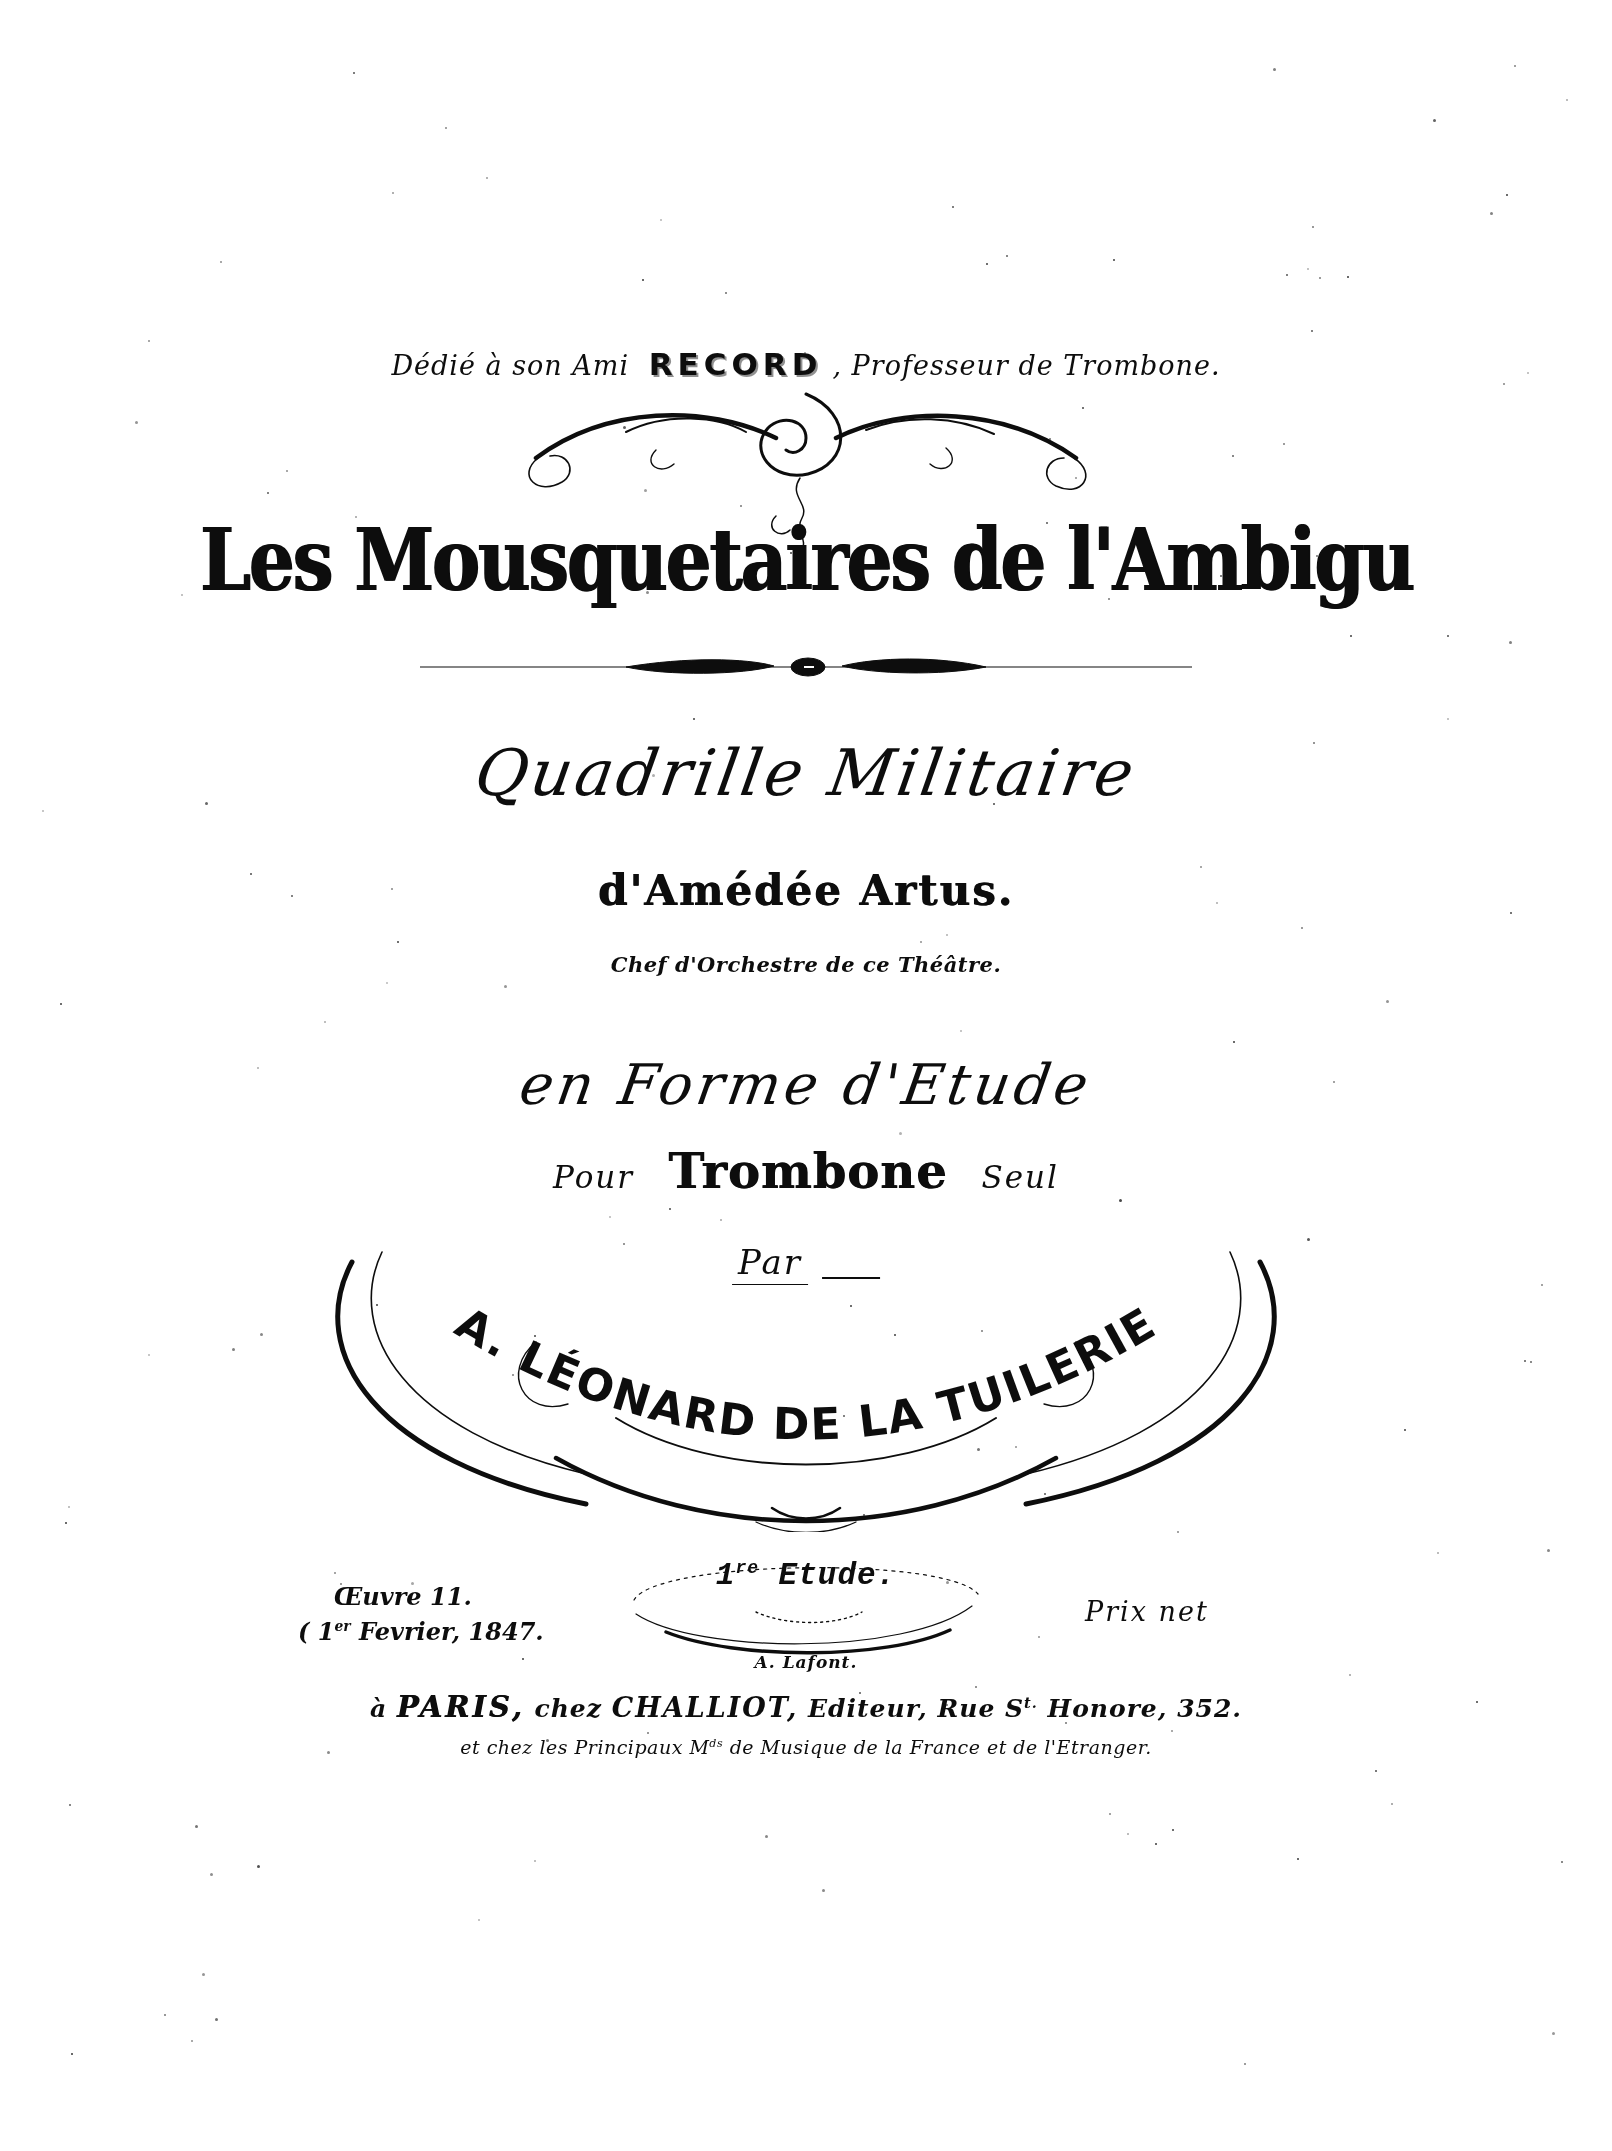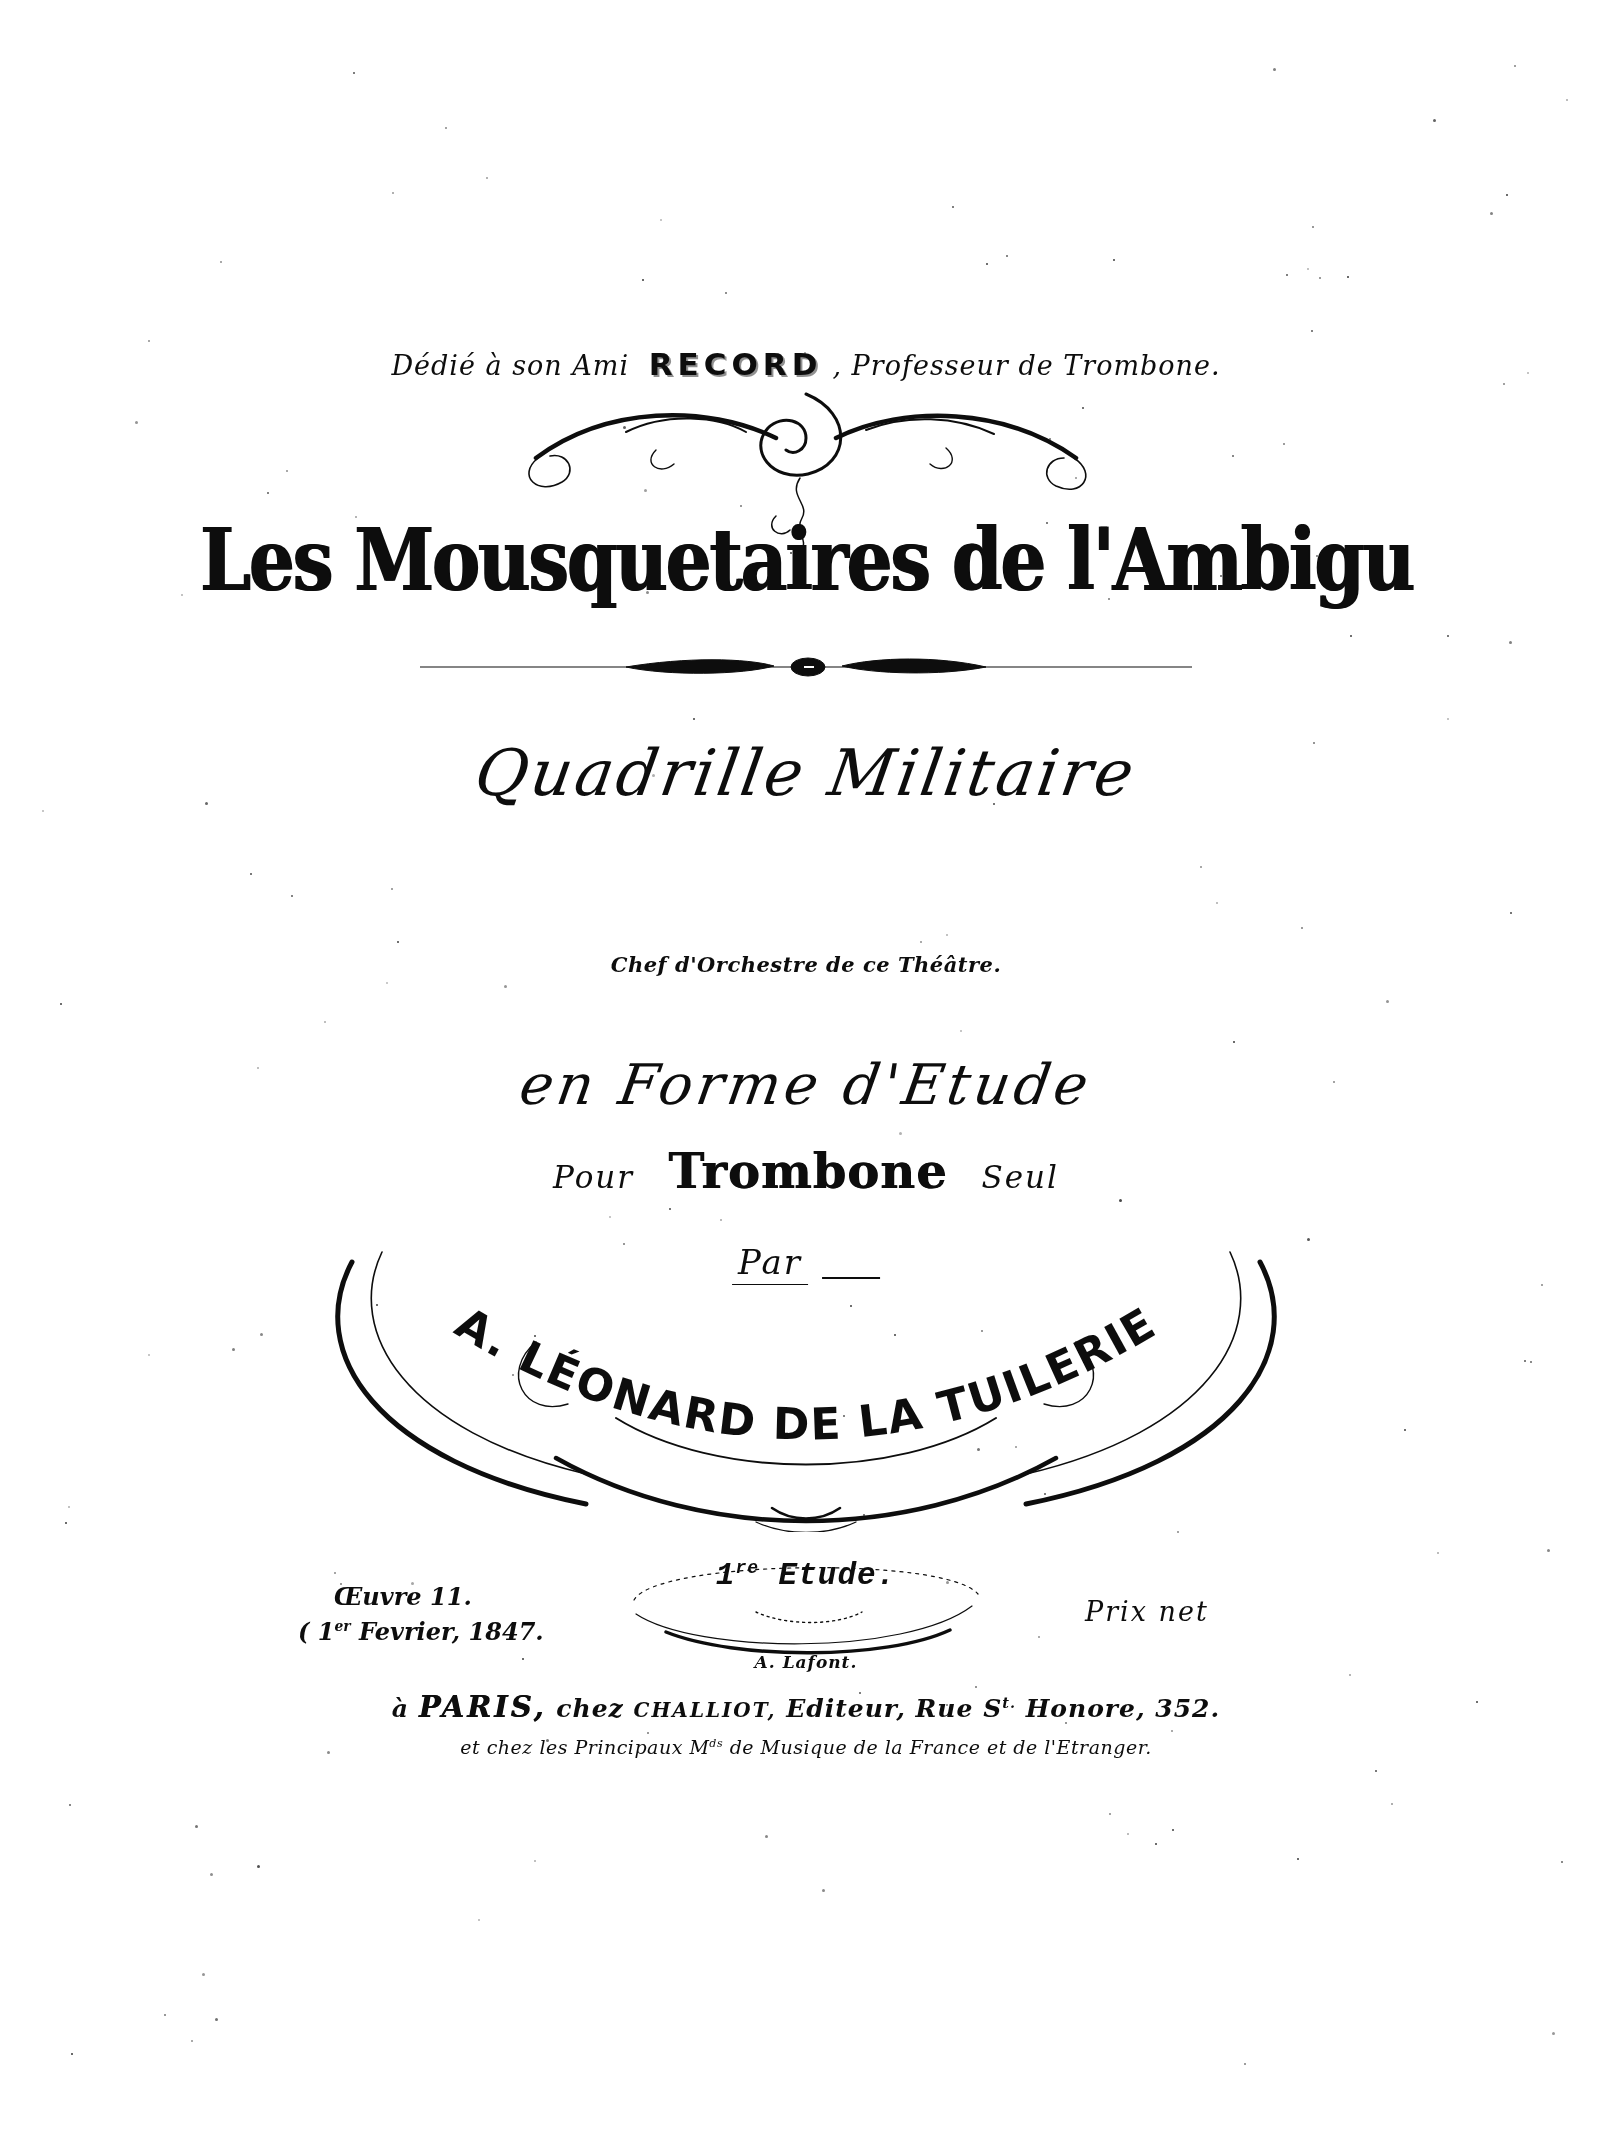--- a/index.html
+++ b/index.html
@@ -45,21 +45,21 @@
   sup{vertical-align:super;font-size:.58em;line-height:0;}
   .etude-line{top:1558px;font-size:31px;font-weight:bold;letter-spacing:1px;font-family:Liberation Mono, monospace;}
   
   .opus{left:298px;top:1580px;font-size:24px;font-weight:600;line-height:1.45;white-space:nowrap;}
   .opus .l1{margin-left:36px;}
   .prix{left:1085px;top:1596px;font-size:27px;letter-spacing:2px;}
   
   .lafont{top:1652px;font-size:17px;font-weight:600;letter-spacing:1px;}
   .paris{top:1690px;font-size:25px;font-weight:600;letter-spacing:1px;}
   .paris .big{font-style:italic;font-weight:bold;font-size:29px;letter-spacing:3px;text-shadow:.6px 0 0 currentColor;}
-  .paris .big2{font-style:italic;font-weight:bold;font-size:20px;letter-spacing:2px;}
+  .paris .big2{font-style:italic;font-weight:bold;font-size:27px;letter-spacing:2px;}
   .dist{top:1736px;font-size:19px;font-weight:500;letter-spacing:.5px;}
   
   .orn{position:absolute;left:50%;transform:translateX(-50%);pointer-events:none;}
   .orn path,.orn ellipse{vector-effect:non-scaling-stroke;}
   .speck{position:absolute;background:#151515;border-radius:50%;pointer-events:none;}
   .name-arc{position:absolute;left:50%;transform:translateX(-50%);top:1252px;}
   .name-arc text{
     font-family:"DejaVu Sans",sans-serif;font-weight:bold;font-size:44px;letter-spacing:2px;
     fill:#0d0d0d;
   }
@@ -102,20 +102,21 @@
       <ellipse cx="402" cy="17" rx="17" ry="9"></ellipse>
       <path d="M398,17 h10" stroke="#fff" stroke-width="2"></path>
       <path d="M436,16 C472,7 532,6 580,17 C534,26 468,24 436,16 Z"></path>
     </g>
   </svg>
 
   <div class="c it quadrille">
     <span class="skew">Quadrille Militaire</span>
   </div>
 
+  <div class="c artus">d'Amédée Artus.</div>
 
   <div class="c it chef">Chef d'Orchestre de ce Théâtre.</div>
 
 
   <div class="c it forme">
     <span class="skew">en Forme d'Etude</span>
   </div>
 
   <div class="c pour-row">
     <span class="it pour-small">Pour</span>

